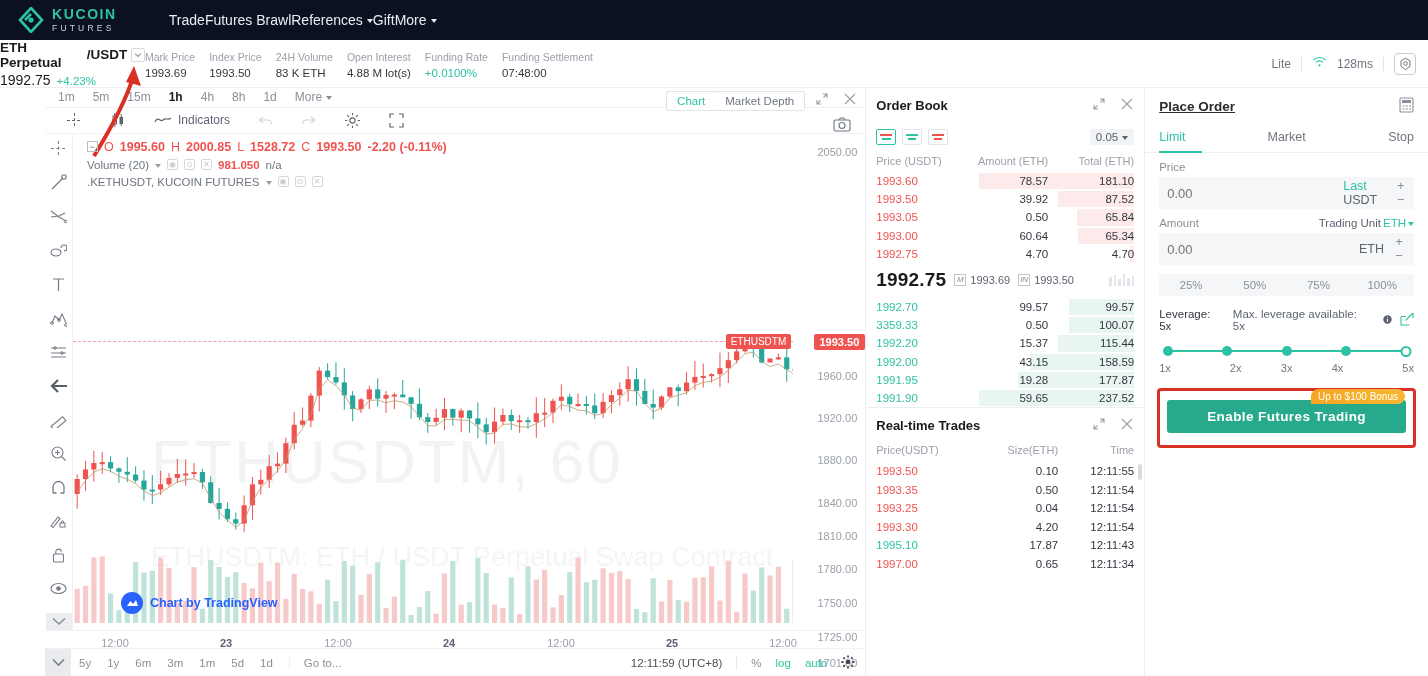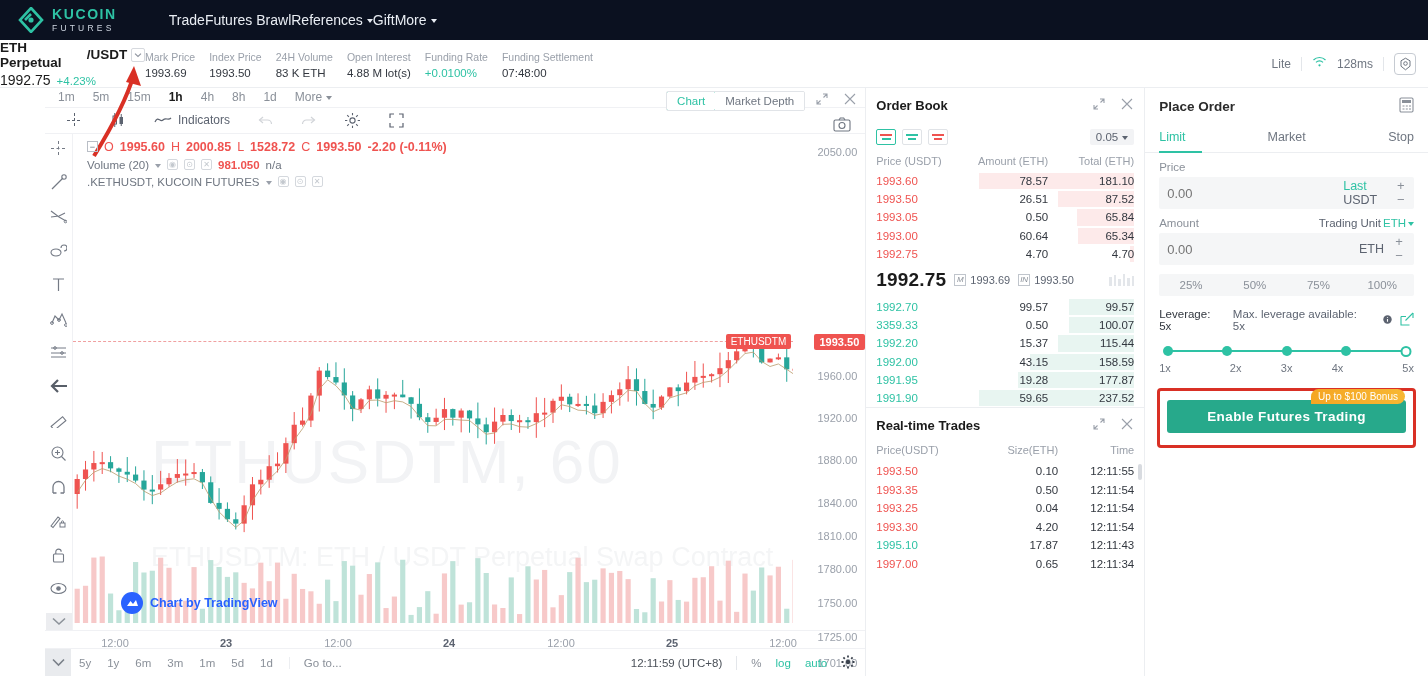--- a/index.html
+++ b/index.html
@@ -151,21 +151,21 @@
   
   .trades { border-top: 1px solid #eceef1; flex:1; display:flex; flex-direction:column;}
   .tr-hdr { display:flex; padding: 2px 10px 6px; font-size:11px; color:#9aa0aa;}
   .tr-hdr .c1{flex:1;} .tr-hdr .c2{width:86px;text-align:right;} .tr-hdr .c3{width:76px;text-align:right;}
   .tr-row { display:flex; padding: 0 10px; height:18.5px; align-items:center; font-size:11.5px;}
   .tr-row .c1{flex:1;} .tr-row .c2{width:86px;text-align:right;color:#32373f;} .tr-row .c3{width:76px;text-align:right;color:#32373f;}
   .tr-row.sell .c1{color:#ef5350;} .tr-row.buy .c1{color:#2ec2a4;}
   .scrollbar { position:absolute; right:2px; width:4px; background:#d8dbe0; border-radius:2px;}
 
   
-  .po-head { height: 36px; display:flex; align-items:center; padding: 0 14px; font-size:13.5px; font-weight:bold;}
+  .po-head { height: 36px; display:flex; align-items:center; padding: 0 14px; font-size:13.5px; font-weight:bold;text-decoration:underline;}
   .po-head .calc { margin-left:auto; color:#8a9099;}
   .po-tabs { display:flex; border-bottom:1px solid #eceef1; padding: 0 14px; }
   .po-tab { flex:1; text-align:center; font-size:12.5px; color:#6f7681; padding: 6px 0 8px; cursor:pointer; position:relative;}
   .po-tab:first-child{text-align:left;} .po-tab:last-child{text-align:right;}
   .po-tab.active { color:#2ec2a4; }
   .po-tab.active:after { content:""; position:absolute; left:0; right:50%; bottom:-1px; height:2px; background:#2ec2a4;}
   .fld-lbl { display:flex; align-items:center; font-size:11.5px; color:#8a9099; padding: 8px 14px 4px;}
   .fld-lbl .right { margin-left:auto; color:#5c6370; display:flex; align-items:center; gap:2px;}
   .fld-lbl .right .u { color:#2ec2a4; }
   .fld { margin: 0 14px; display:flex; align-items:center; background:#f5f6f7; border-radius:2px; height:32px; padding: 0 8px; }
@@ -855,21 +855,21 @@
     <div id="asks">
         <div class="ob-row ask">
           <span class="fill" style="width:155px"></span>
           <span class="p">1993.60</span>
           <span class="a">78.57</span>
           <span class="t">181.10</span>
         </div>
         <div class="ob-row ask">
           <span class="fill" style="width:75.95px"></span>
           <span class="p">1993.50</span>
-          <span class="a">26.51</span>
+          <span class="a">39.92</span>
           <span class="t">87.52</span>
         </div>
         <div class="ob-row ask">
           <span class="fill" style="width:57.35px"></span>
           <span class="p">1993.05</span>
           <span class="a">0.50</span>
           <span class="t">65.84</span>
         </div>
         <div class="ob-row ask">
           <span class="fill" style="width:55.800000000000004px"></span>

